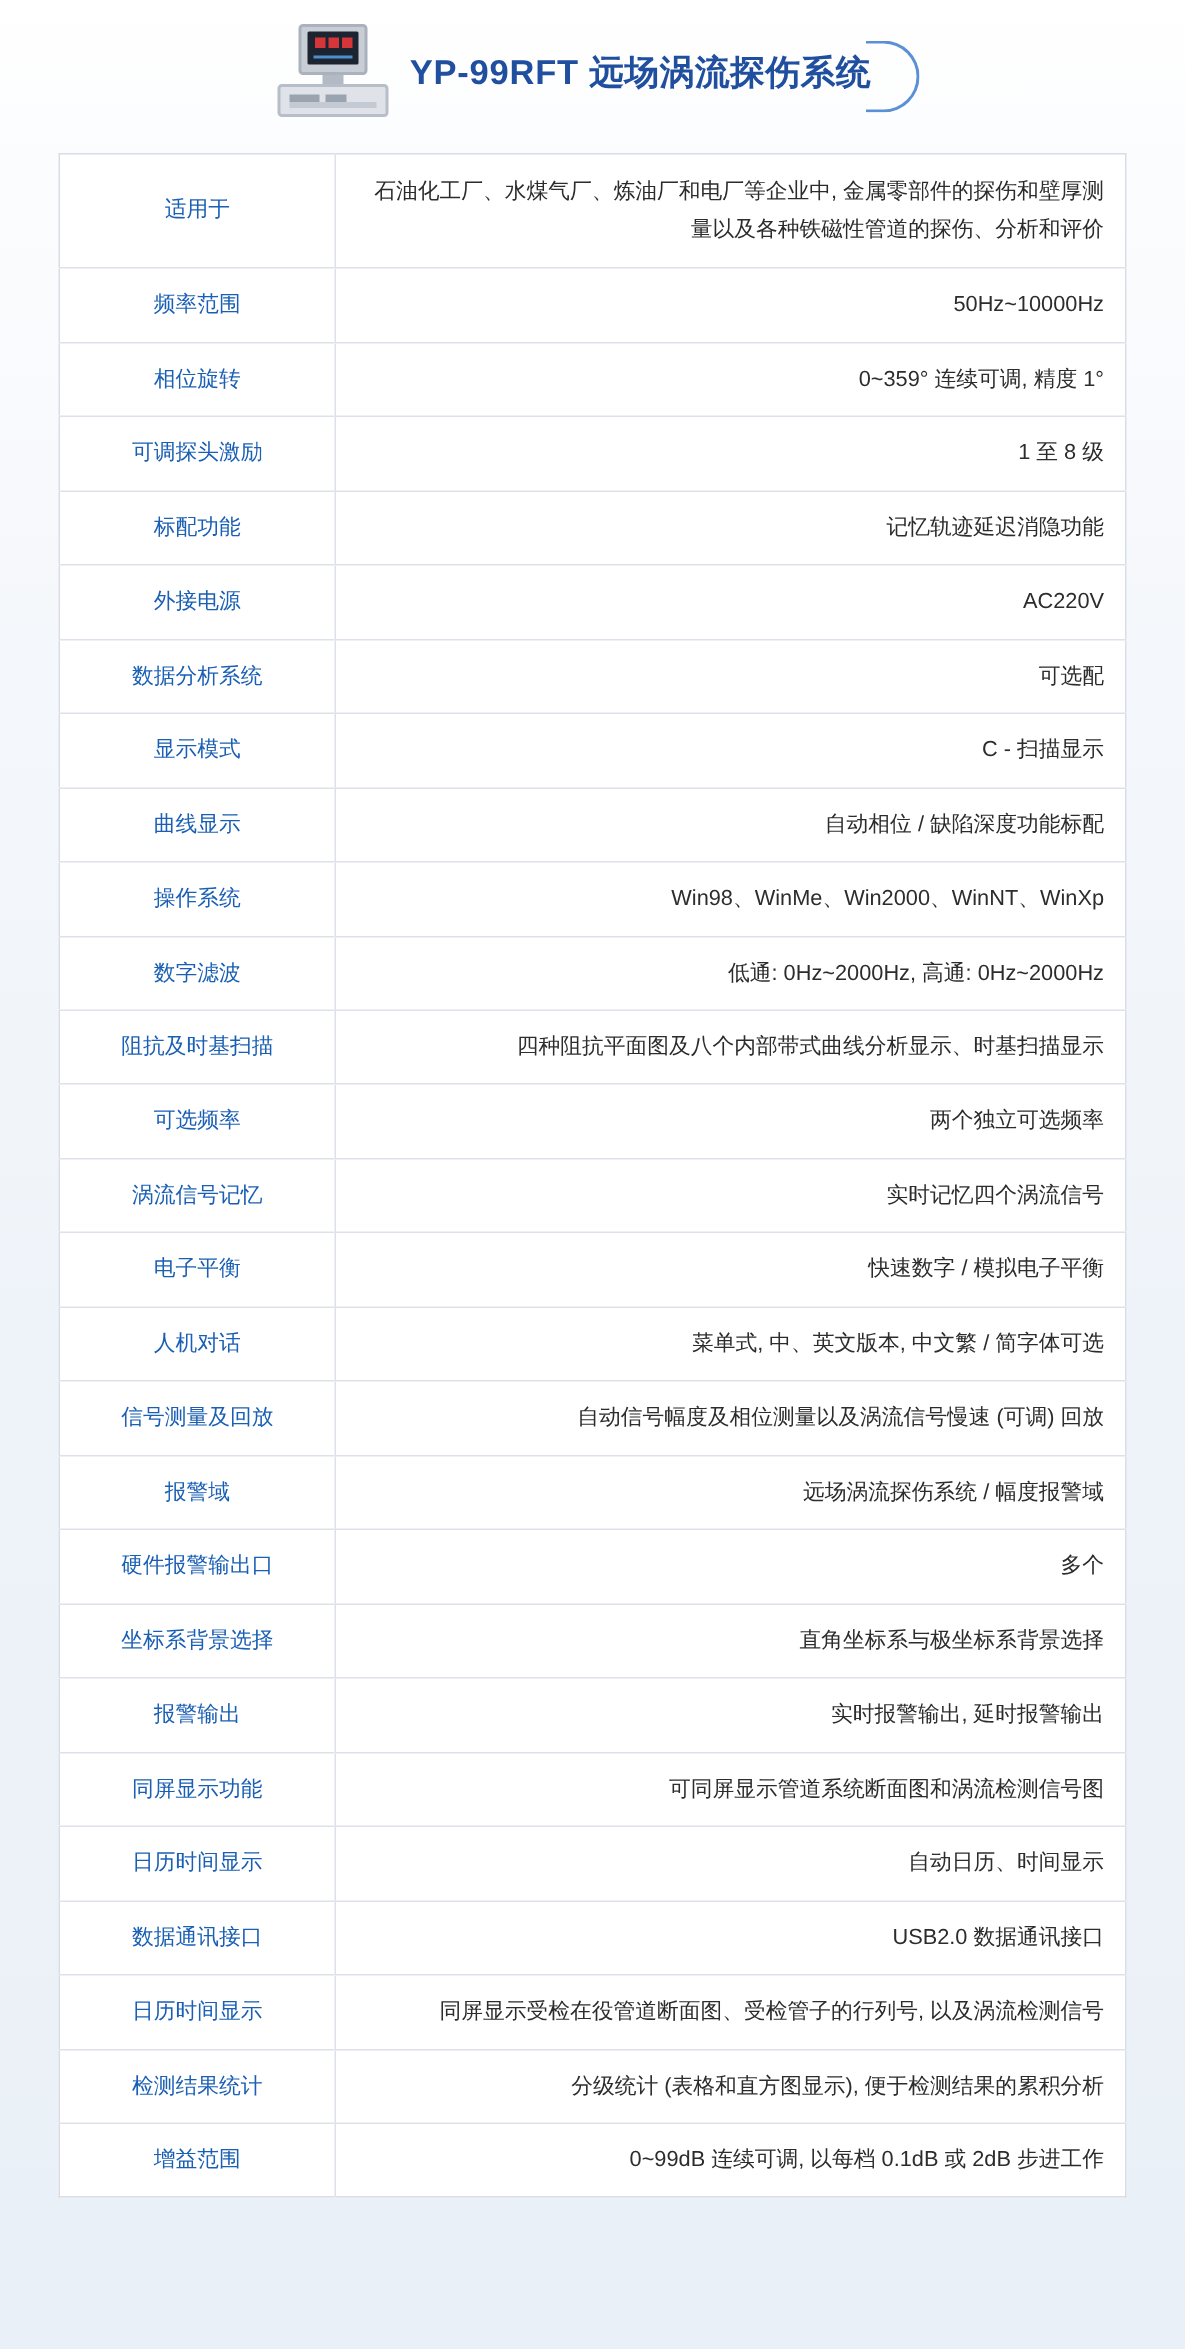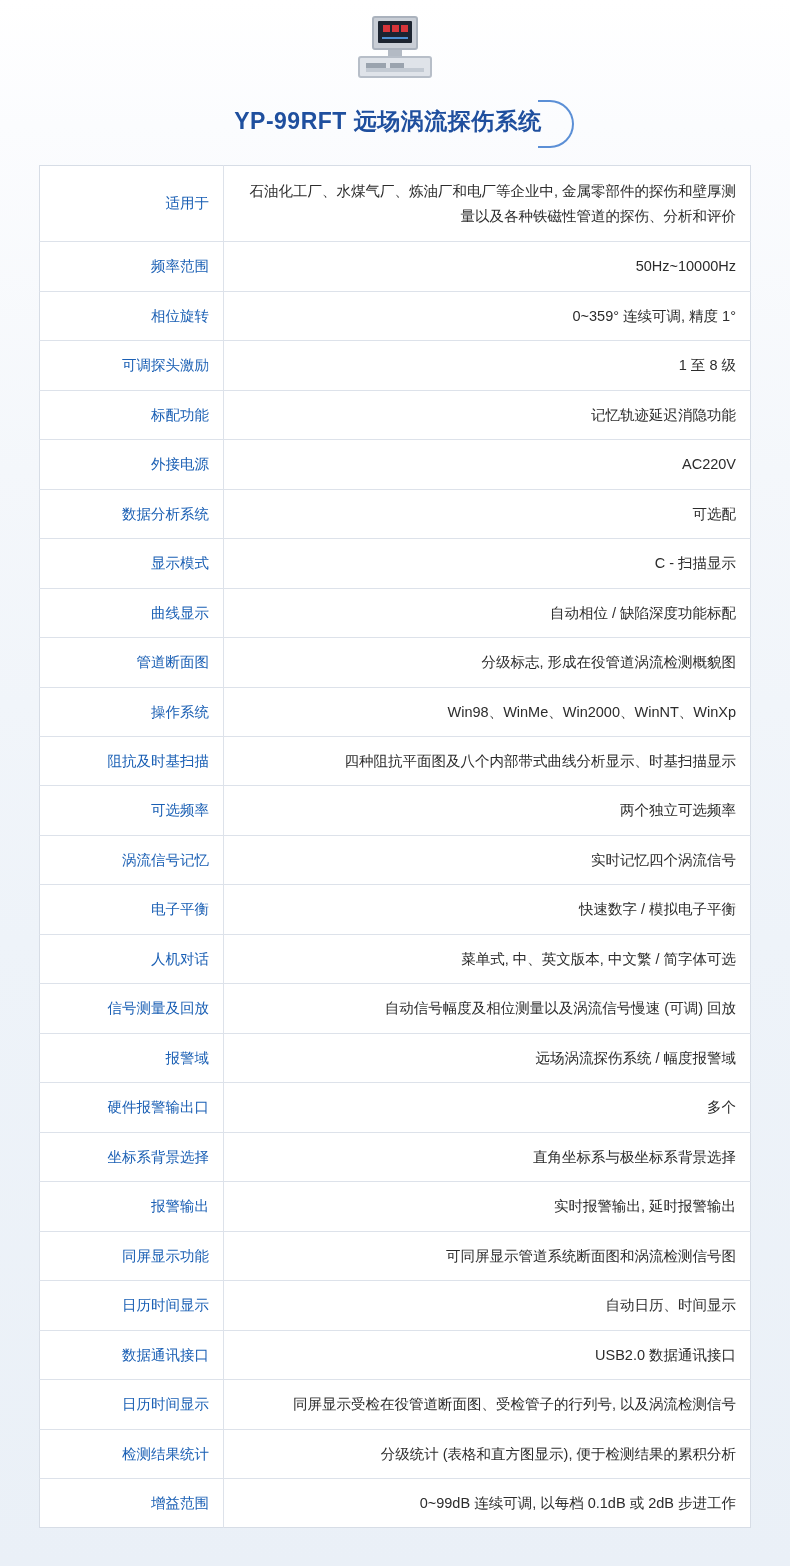--- a/index.html
+++ b/index.html
@@ -22,22 +22,20 @@
     padding: 0;
     overflow: hidden;
   }
 
   
   .header {
     display: flex;
     align-items: center;
     justify-content: center;
     padding: 14px 0 10px 0;
-    gap: 14px;
-    flex-direction: column;
   }
   .monitor-icon {
     position: relative;
     width: 78px;
     height: 70px;
     flex: 0 0 auto;
   }
   .mon-screen {
     position: absolute;
     left: 16px;
@@ -148,21 +146,21 @@
   .spec-table tr:last-child { border-bottom: none; }
   .spec-table td {
     vertical-align: middle;
     padding: 13px 14px;
     line-height: 1.55;
   }
   .cell-label {
     width: 184px;
     color: #1a5fb4;
     font-size: 14.5px;
-    text-align: right;
+    text-align: center;
     border-right: 1px solid #dde2ea;
     white-space: nowrap;
   }
   .cell-value {
     color: #2c2c2c;
     font-size: 14.5px;
     text-align: right;
   }
   .cell-value.multi {
     line-height: 1.7;
@@ -227,28 +225,28 @@
       </tr>
       <tr>
         <td class="cell-label">显示模式</td>
         <td class="cell-value">C - 扫描显示</td>
       </tr>
       <tr>
         <td class="cell-label">曲线显示</td>
         <td class="cell-value">自动相位 / 缺陷深度功能标配</td>
       </tr>
       <tr>
-        <td class="cell-label">管道断面图</td>
-        <td class="cell-value">分级标志, 形成在役管道涡流检测概貌图</td>
-      </tr>
-      <tr>
         <td class="cell-label">操作系统</td>
         <td class="cell-value">Win98、WinMe、Win2000、WinNT、WinXp</td>
       </tr>
       <tr>
+        <td class="cell-label">数字滤波</td>
+        <td class="cell-value">低通: 0Hz~2000Hz, 高通: 0Hz~2000Hz</td>
+      </tr>
+      <tr>
         <td class="cell-label">阻抗及时基扫描</td>
         <td class="cell-value">四种阻抗平面图及八个内部带式曲线分析显示、时基扫描显示</td>
       </tr>
       <tr>
         <td class="cell-label">可选频率</td>
         <td class="cell-value">两个独立可选频率</td>
       </tr>
       <tr>
         <td class="cell-label">涡流信号记忆</td>
         <td class="cell-value">实时记忆四个涡流信号</td>

